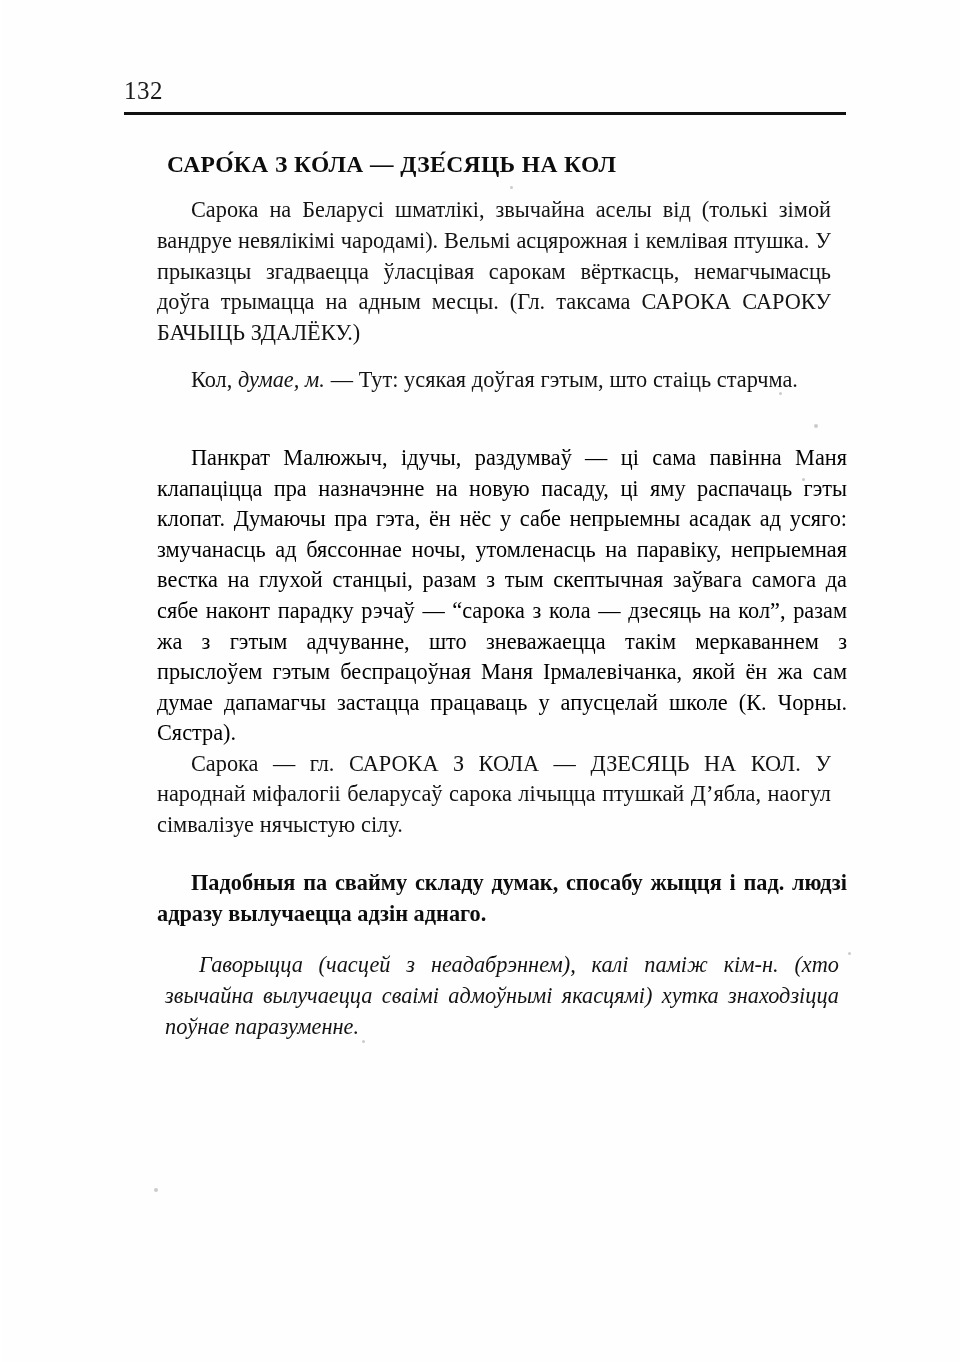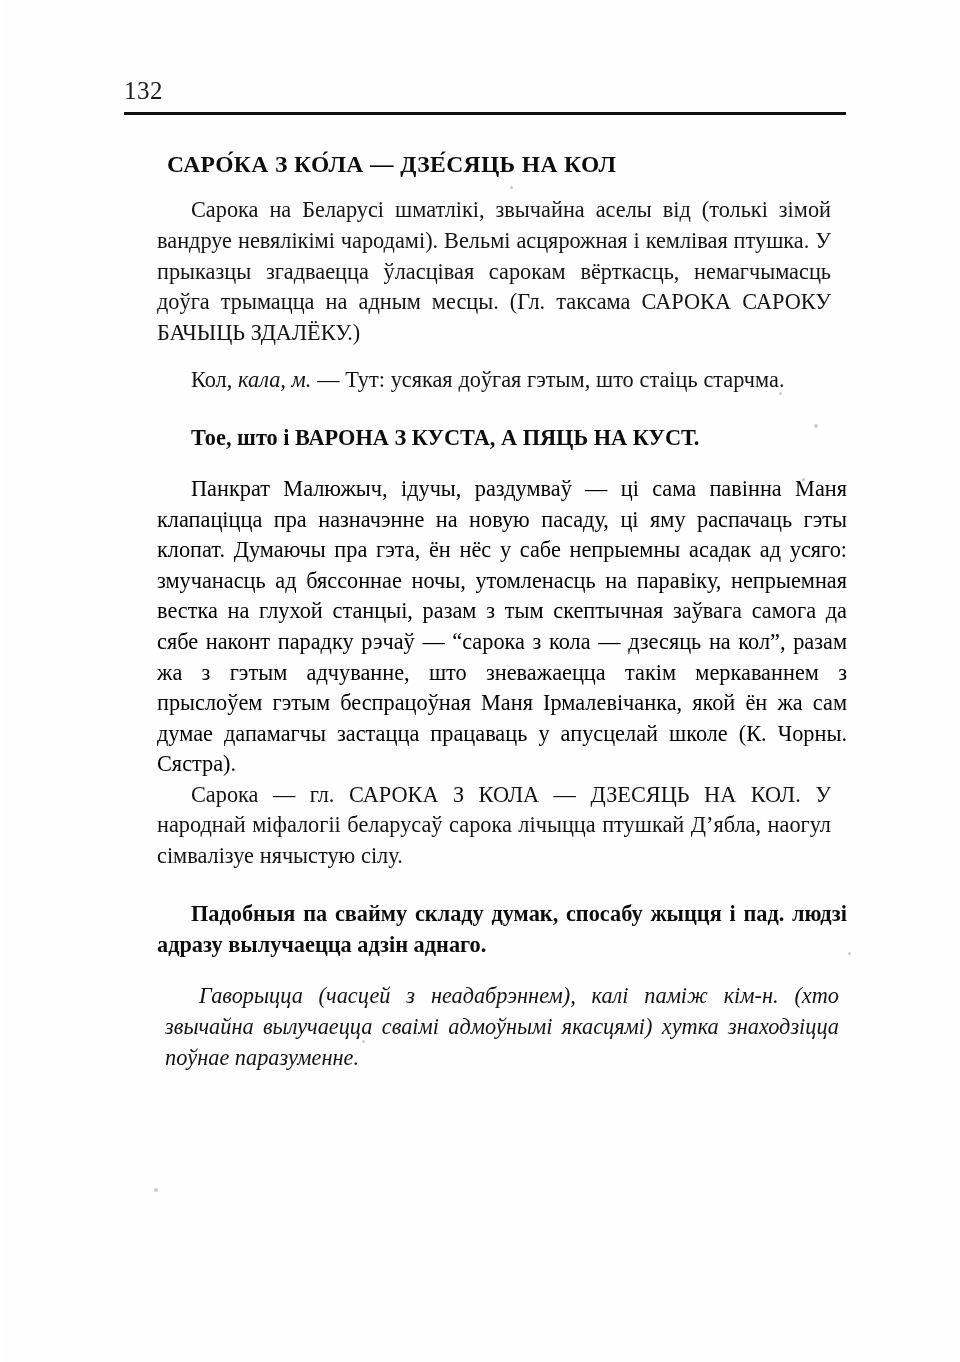--- a/index.html
+++ b/index.html
@@ -143,25 +143,24 @@
   </div>
 
   <div class="textblock">
 
     <h2 class="entry-head">САРО́КА З КО́ЛА — ДЗЕ́СЯЦЬ НА КОЛ</h2>
 
     <p class="body indent">Сарока на Беларусі шматлікі, звычайна аселы від (толькі зімой вандруе невялікімі чародамі). Вельмі асцярожная і кемлівая птушка. У прыказцы згадваецца ўласцівая сарокам вёрткасць, немагчымасць доўга трымацца на адным месцы. (Гл. таксама САРОКА САРОКУ БАЧЫЦЬ ЗДАЛЁКУ.)</p>
 
     <div class="gap-sm"></div>
 
-    <p class="body indent"><span>Кол,</span><span class="it">&nbsp;</span><span class="it">кала, м.</span><span>&nbsp;</span><span>— Тут: усякая доўгая гэтым, што стаіць старчма.</span></p>
+    <p class="body indent"><span>Кол,</span><span class="it">&nbsp;</span><span class="it">думае, м.</span><span>&nbsp;</span><span>— Тут: усякая доўгая гэтым, што стаіць старчма.</span></p>
 
     <div class="gap-md"></div>
 
-    <p class="bold-lead">Тое, што і ВАРОНА З КУСТА, А ПЯЦЬ НА КУСТ.</p>
 
     <div class="gap-md"></div>
 
     <p class="quote">Панкрат Малюжыч, ідучы, раздумваў — ці сама павінна Маня клапаціцца пра назначэнне на новую пасаду, ці яму распачаць гэты клопат. Думаючы пра гэта, ён нёс у сабе непрыемны асадак ад усяго: змучанасць ад бяссоннае ночы, утомленасць на паравіку, непрыемная вестка на глухой станцыі, разам з тым скептычная заўвага самога да сябе наконт парадку рэчаў — “сарока з кола — дзесяць на кол”, разам жа з гэтым адчуванне, што зневажаецца такім меркаваннем з прыслоўем гэтым беспрацоўная Маня Ірмалевічанка, якой ён жа сам думае дапамагчы застацца працаваць у апусцелай школе (К. Чорны. Сястра).</p>
 
 
     <p class="body indent">Сарока — гл. САРОКА З КОЛА — ДЗЕСЯЦЬ НА КОЛ. У народнай міфалогіі беларусаў сарока лічыцца птушкай Д’ябла, наогул сімвалізуе нячыстую сілу.</p>
 
     <div class="gap-md"></div>
 

